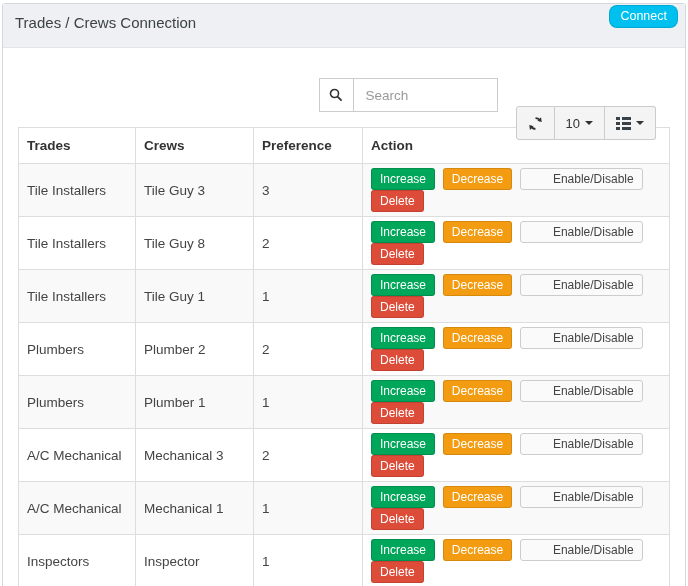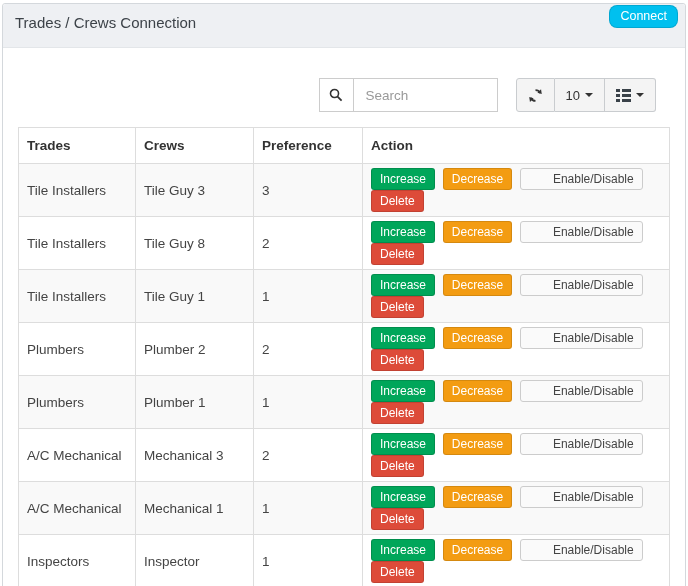--- a/index.html
+++ b/index.html
@@ -102,20 +102,21 @@
   .ctl-btn{
     height:34px;
     background:#f4f4f4;
     border:1px solid #c9cccf;
     border-left-width:0;
     color:#333;
     font-size:13px;
     padding:0 11px;
     display:flex;align-items:center;justify-content:center;
     gap:5px;
+    margin-top:28px;
   }
   .ctl-btn:first-child{border-left-width:1px;border-radius:3px 0 0 3px;}
   .ctl-btn:last-child{border-radius:0 3px 3px 0;}
   .caret{
     display:inline-block;
     width:0;height:0;
     border-left:4px solid transparent;
     border-right:4px solid transparent;
     border-top:4px solid #333;
   }

